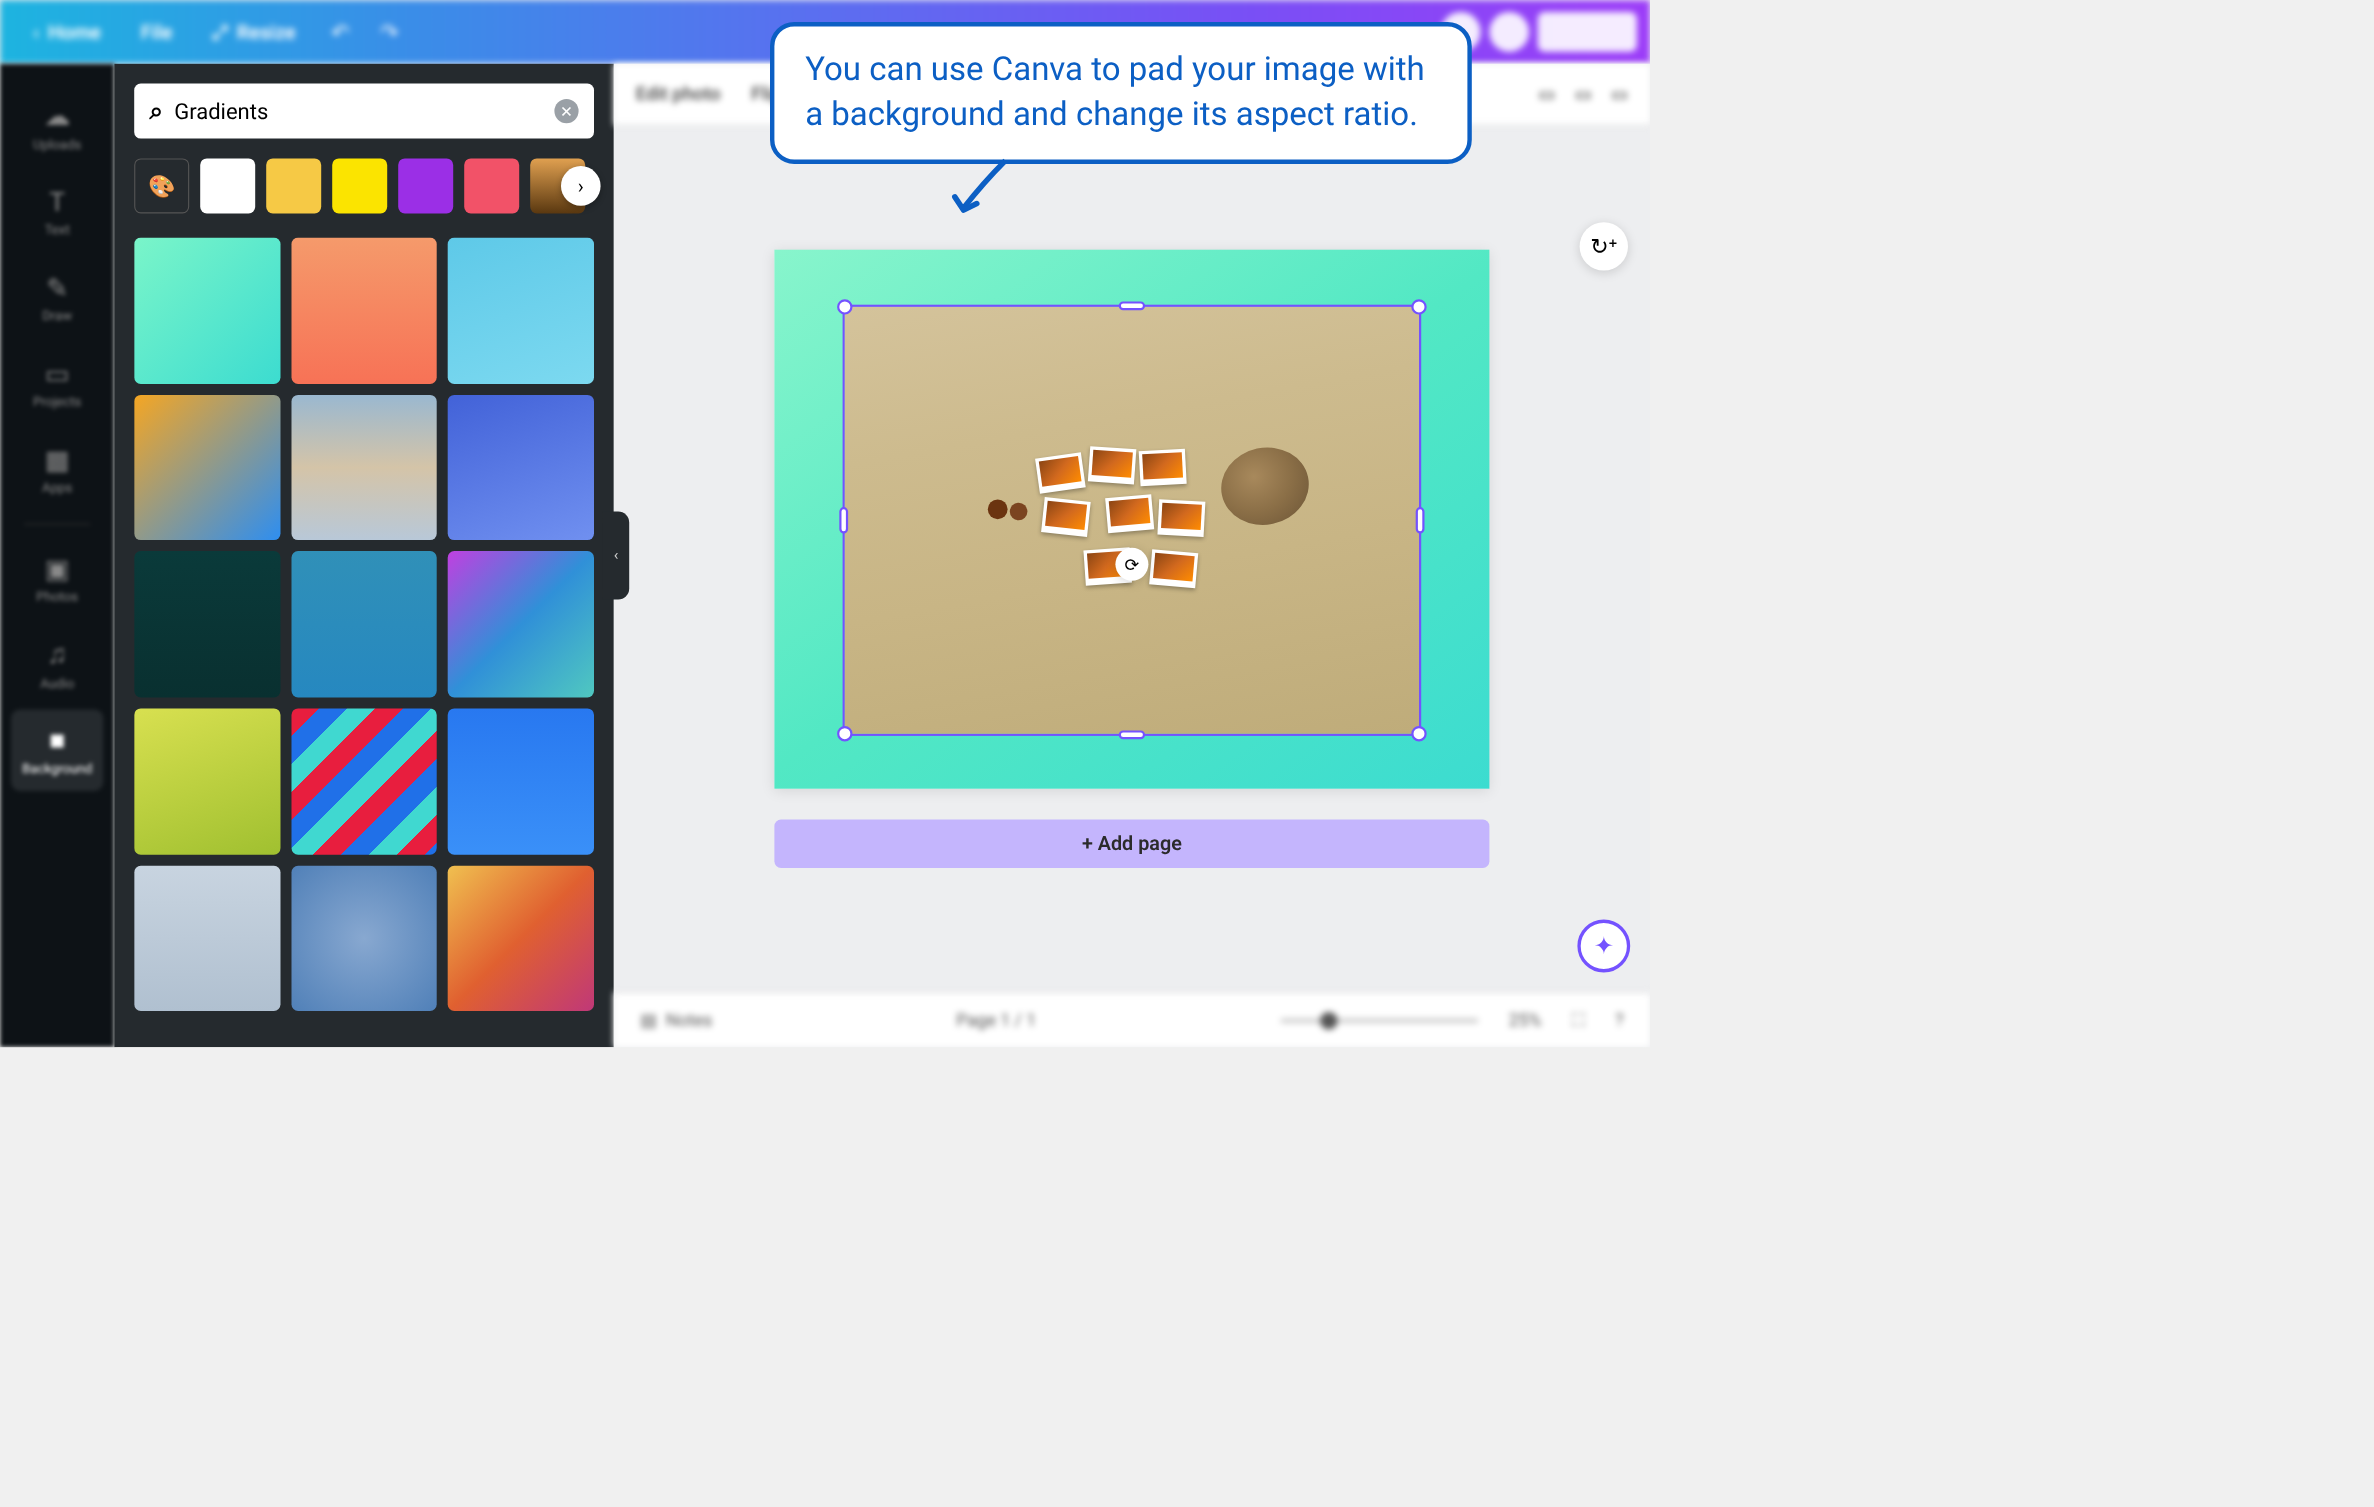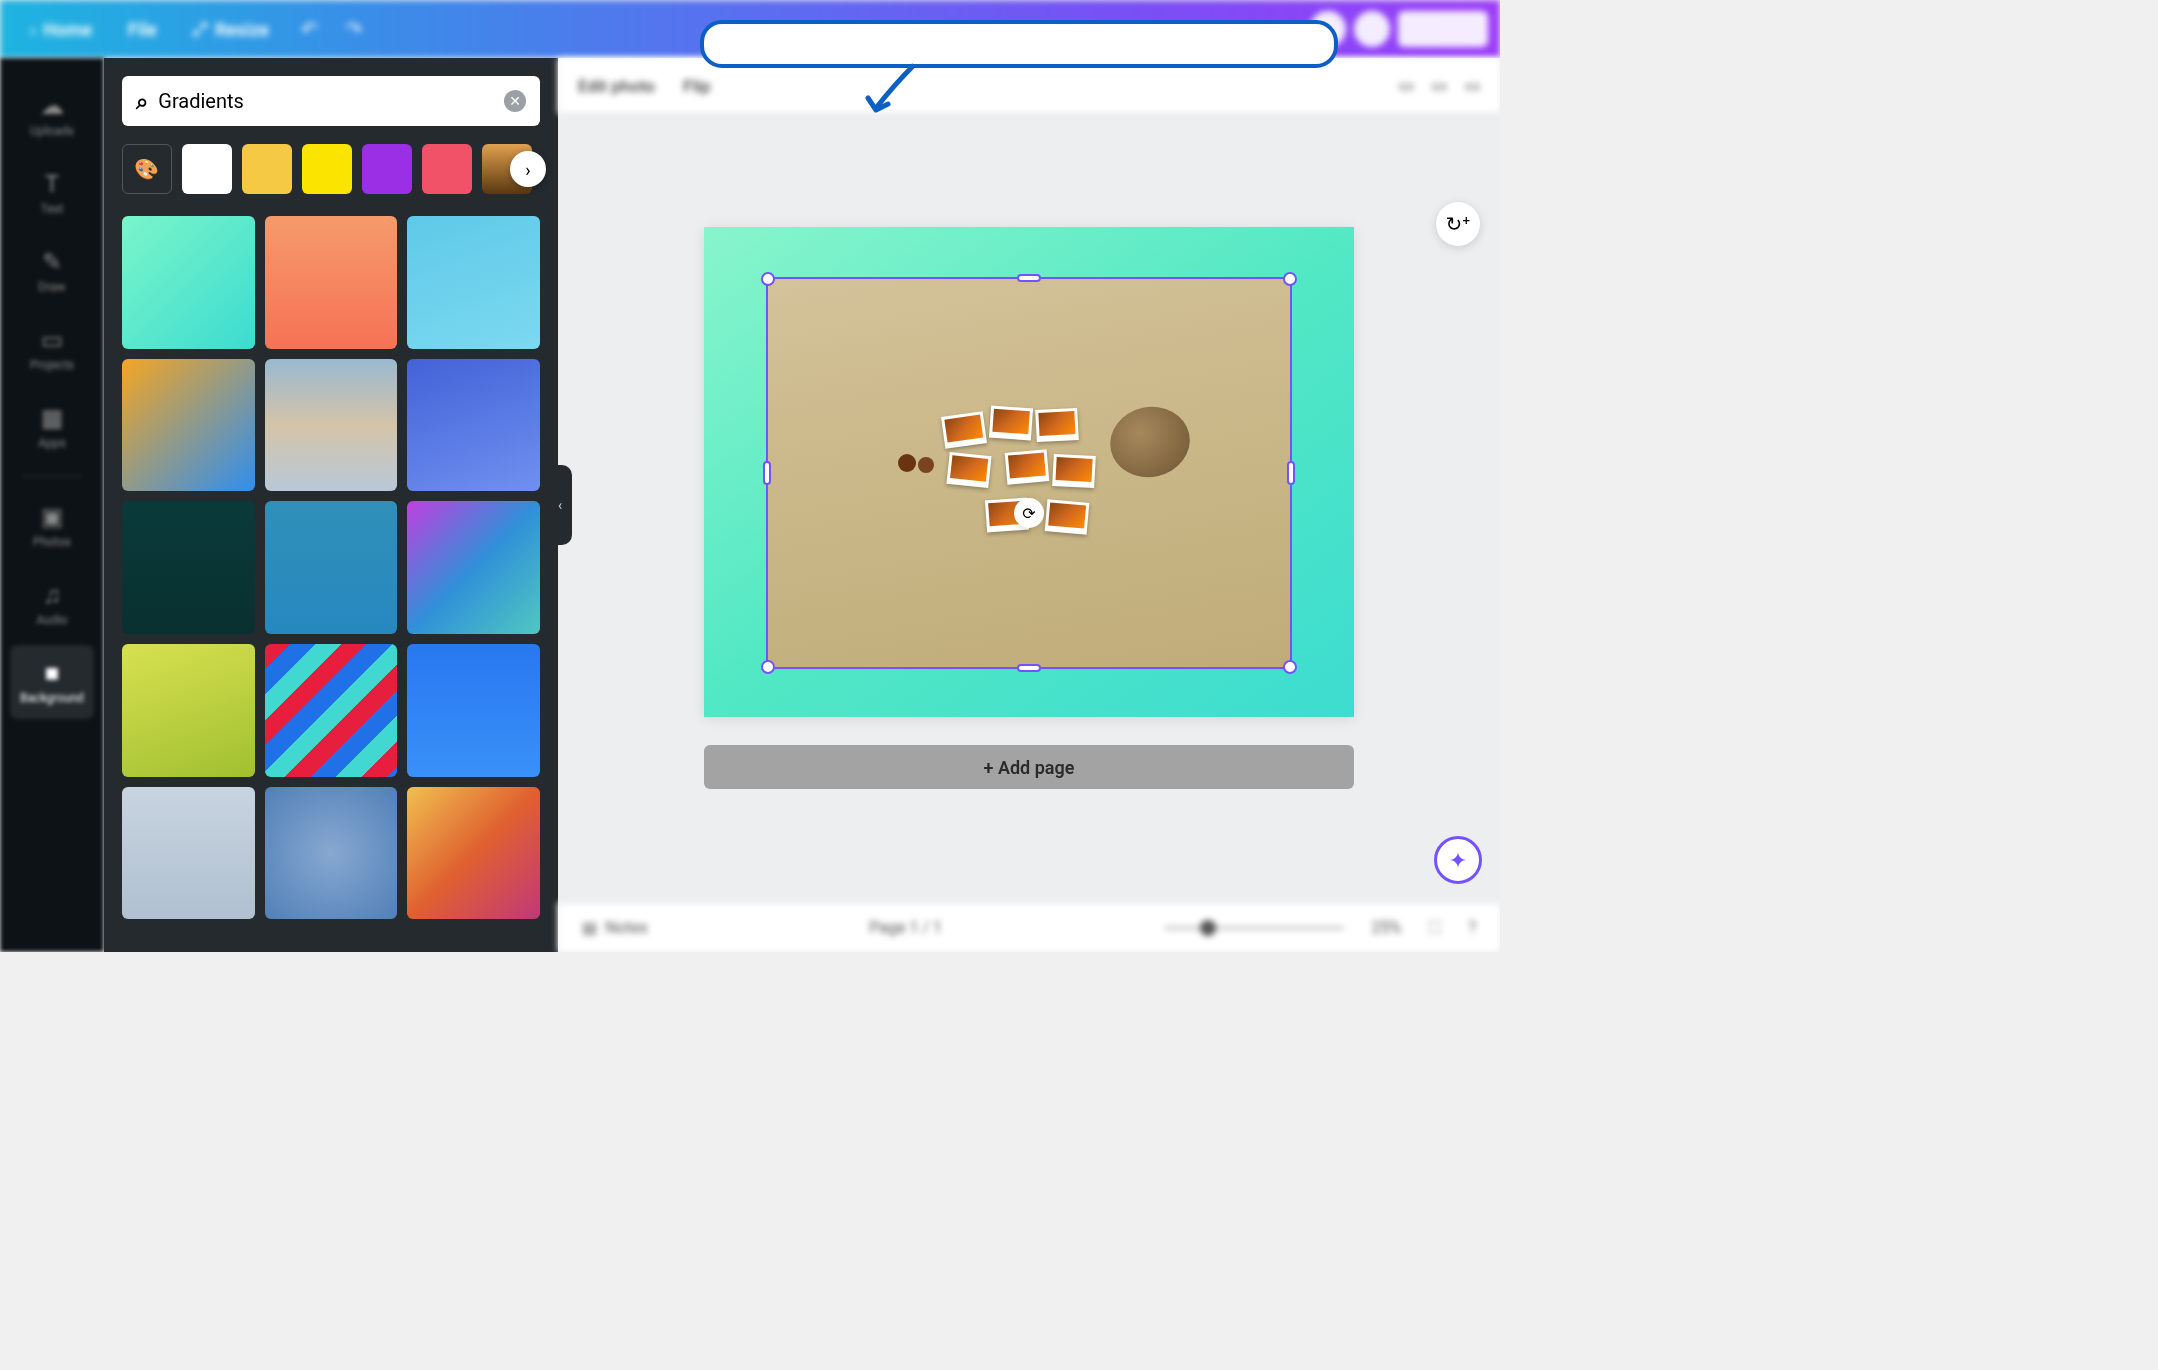--- a/index.html
+++ b/index.html
@@ -236,21 +236,21 @@
   border-radius: 50%;
   background: #fff;
   box-shadow: 0 2px 10px rgba(0,0,0,0.15);
   display: flex; align-items: center; justify-content: center;
   font-size: 20px;
 }
 .rotate-btn { margin-top: 10px; }
 .add-page-btn {
   width: 650px;
   height: 44px;
-  background: #a3a3a3;
+  background: #c4b5fd;
   border-radius: 6px;
   margin-top: 28px;
   display: flex; align-items: center; justify-content: center;
   font-size: 18px; font-weight: 600; color: #2b2b2b;
   cursor: pointer;
 }
 
 .bottom-bar {
   height: 50px;
   border-top: 1px solid #ddd;
@@ -473,17 +473,18 @@
     </div>
 
     <div class="magic-btn">
         <span>✦</span>
       </div>
   </div>
 
 </div>
 
 <div class="callout">
+  <div class="callout-text">You can use Canva to pad your image with a background and change its aspect ratio.</div>
   <svg class="callout-arrow" viewBox="0 0 60 60">
     <path d="M 50 5 Q 30 25 12 48" stroke="#0c5fc4" stroke-width="5" fill="none"></path>
     <path d="M 4 38 L 12 50 L 24 44" stroke="#0c5fc4" stroke-width="5" fill="none" stroke-linejoin="round" stroke-linecap="round"></path>
   </svg>
 </div>
 
 </body></html>

